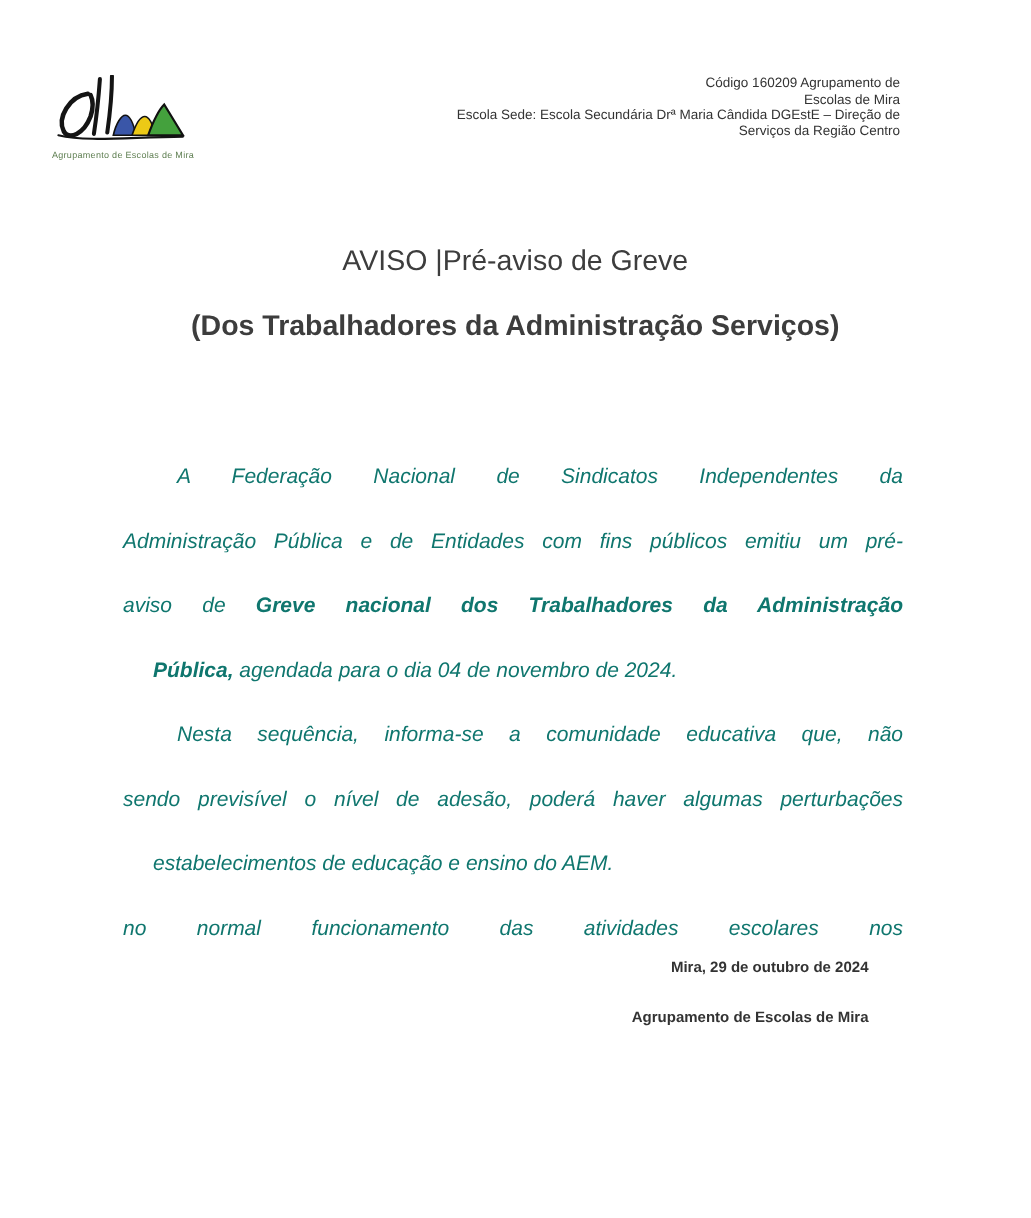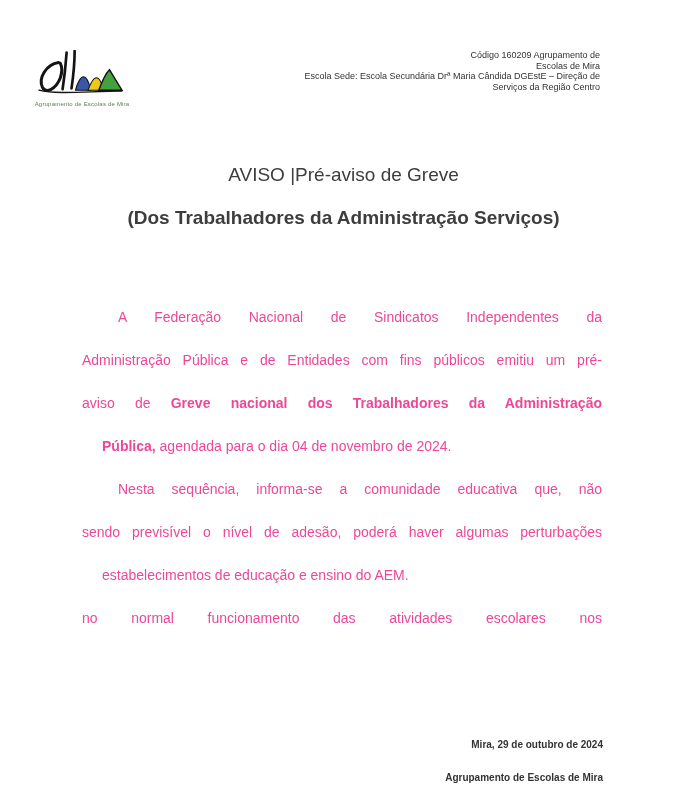--- a/index.html
+++ b/index.html
@@ -47,35 +47,35 @@
     line-height: 43px;
     color: #3d3d3d;
   }
   .title-line1 { font-weight: 400; }
   .title-line2 { font-weight: 700; }
 
   
   .doc-body {
     margin: 57px 85px 0 82px;
     font-size: 14px;
-    color: #ec4899;
+    color: #0f766e;
+    font-style: italic;
   }
   .line {
     line-height: 43px;
     text-align: justify;
     text-align-last: justify;
   }
   .line.last { text-align-last: left; margin-left: 20px; }
   .line.indent { text-indent: 36px; }
   .b { font-weight: 700; }
 
   
   .footer {
-    margin-top: 99px;
-    padding-right: 84px;
+    padding-right: 108px;
     text-align: right;
     font-size: 10px;
     font-weight: 700;
     color: #333333;
   }
   .signature { margin-top: 22px; }
 </style>
 </head>
 <body>
 

